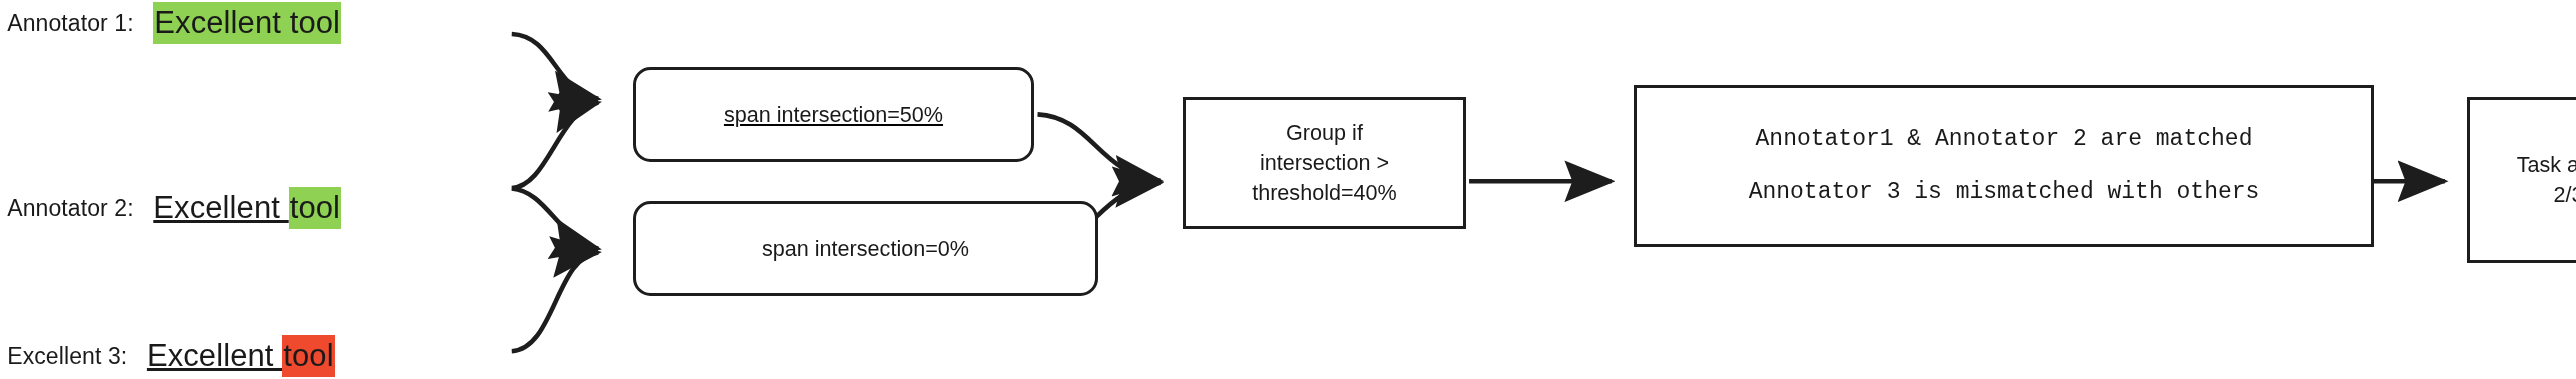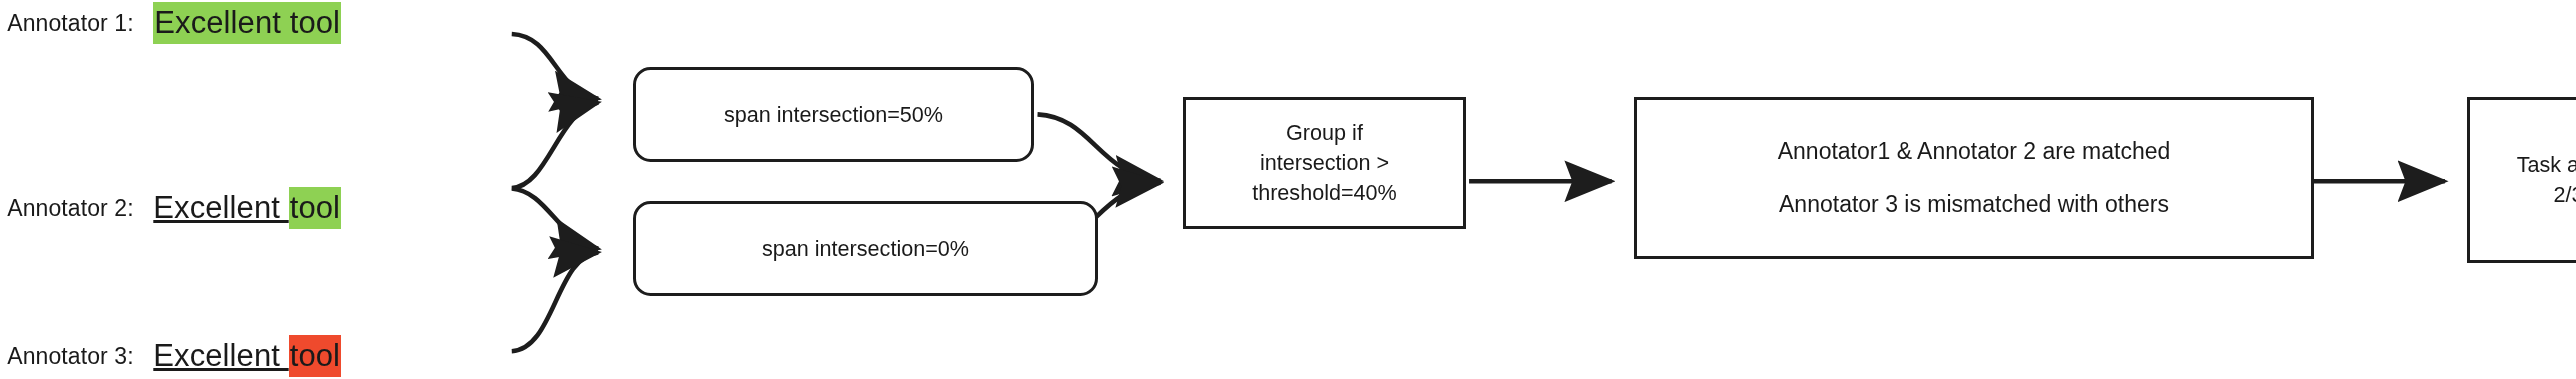--- a/index.html
+++ b/index.html
@@ -118,41 +118,41 @@
   </div>
 
   <div class="annot-row" style="left:7.2px; top:190px;">
     <span class="annot-label">Annotator 2:</span>
     <span class="annot-text" style="margin-left:19.6px;">
       <span class="plain">Excellent </span><span class="hl-green">tool</span>
     </span>
   </div>
 
   <div class="annot-row" style="left:7.2px; top:338px;">
-    <span class="annot-label">Annotator 3:</span>
+    <span class="annot-label">Excellent 3:</span>
     <span class="annot-text" style="margin-left:19.6px;">
       <span class="plain">Excellent </span><span class="hl-red">tool</span>
     </span>
   </div>
 
-  <div class="node rounded" style="left:633px; top:67px; width:401px; height:95px;">
+  <div class="node rounded" style="left:633px; top:67px; width:401px; height:95px;text-decoration:underline;">
     <span class="node-text">span intersection=50%</span>
   </div>
 
   <div class="node rounded" style="left:633px; top:201px; width:465px; height:95px;">
     <span class="node-text">span intersection=0%</span>
   </div>
 
   <div class="node" style="left:1183px; top:97px; width:283px; height:132px;">
     <span class="node-text">Group if
 intersection &gt;
 threshold=40%</span>
   </div>
 
-  <div class="node" style="left:1634px; top:97px; width:680px; height:162px;">
+  <div class="node" style="left:1634px; top:85px; width:740px; height:162px;font-family:Liberation Mono, monospace;">
     <span class="node-text big" style="line-height:1.15;">Annotator1 &amp; Annotator 2 are matched
 
 Annotator 3 is mismatched with others</span>
   </div>
 
   <div class="node" style="left:2467px; top:97px; width:259px; height:166px;">
     <span class="node-text">Task agreement:
 2/3=67%</span>
   </div>
 

